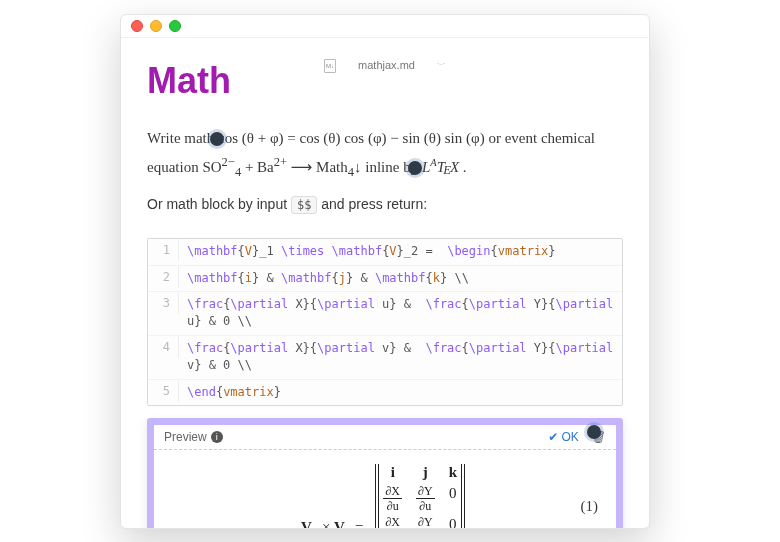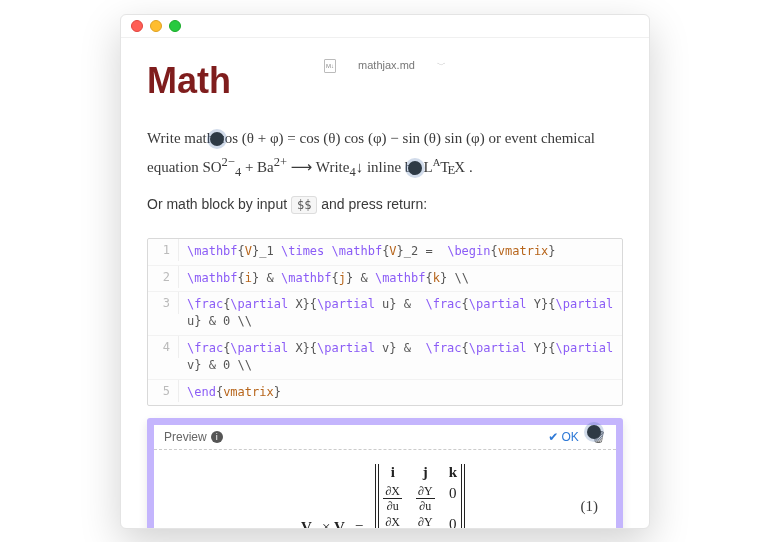--- a/index.html
+++ b/index.html
@@ -15,21 +15,21 @@
   .traffic{display:flex;gap:7px;padding-left:10px;}
   .dot{width:10px;height:10px;border-radius:50%;}
   .dot.red{background:#ff5f56;border:1px solid #e0443e;}
   .dot.yellow{background:#ffbd2e;border:1px solid #dea123;}
   .dot.green{background:#27c93f;border:1px solid #1aab29;}
   .title-center{position:absolute;left:0;right:0;top:0;bottom:0;display:flex;align-items:flex-start;justify-content:center;gap:22px;font-size:11px;color:#777;margin-top:44px;}
   .file-icon{width:10px;height:12px;border:1px solid #bbb;border-radius:1px;font-size:6px;display:flex;align-items:center;justify-content:center;color:#888;}
   .chev{color:#aaa;font-size:9px;}
   
   .doc{padding:18px 26px 20px 26px;font-size:15px;color:#3a3a3a;}
-  h1.math-h{font-family:"Helvetica Neue",Arial,sans-serif;font-weight:800;font-size:36px;margin:4px 0 22px 0;color:#7f1d1d;}
+  h1.math-h{font-family:"Helvetica Neue",Arial,sans-serif;font-weight:800;font-size:36px;margin:4px 0 22px 0;color:#a21caf;}
   .para{line-height:1.9;font-family:Georgia,'Times New Roman',serif;font-size:15px;color:#3a3a3a;margin-bottom:14px;}
   .para2{font-family:-apple-system,Arial,sans-serif;font-size:14px;margin-bottom:26px;}
   .mtex{font-family:'Times New Roman',Georgia,serif;}
   .latex .E{font-size:0.85em;vertical-align:-0.2em;margin-left:-0.15em;margin-right:-0.08em;}
   kbd.inline{
     font-family:Menlo,Consolas,monospace;font-size:12px;background:#f6f6f6;
     border:1px solid #ddd;border-radius:3px;padding:1px 5px;color:#555;
   }
   
   .codebox{border:1px solid #d9d9d9;background:#fdfdfd;font-family:Menlo,Consolas,monospace;font-size:12px;color:#444;border-radius:2px;}
@@ -82,24 +82,24 @@
     </div>
 
     <div class="doc">
       <h1 class="math-h">Math</h1>
 
       <div class="para">
         <span>Write math </span>
         <span class="mtex">cos (θ + φ) = cos (θ) cos (φ) − sin (θ) sin (φ)</span>
         <span>  or event chemical equation </span>
         <span class="mtex">
-          <span>SO</span><sup>2−</sup><sub>4</sub><span> + Ba</span><sup>2+</sup><span> ⟶ Write</span><sub>4</sub><span>↓</span>
+          <span>SO</span><sup>2−</sup><sub>4</sub><span> + Ba</span><sup>2+</sup><span> ⟶ Math</span><sub>4</sub><span>↓</span>
         </span>
         <span> inline by </span>
-        <span class="mtex latex" style="">
+        <span class="mtex latex" style="font-style:italic;">
           <span>L</span><sup style="font-size:0.7em;">A</sup><span>T</span><span class="E">E</span><span>X</span>
         </span><span>.</span>
       </div>
 
       <div class="para2">
         <span>Or math block by input </span>
         <kbd class="inline">$$</kbd>
         <span> and press return:</span>
       </div>
 

